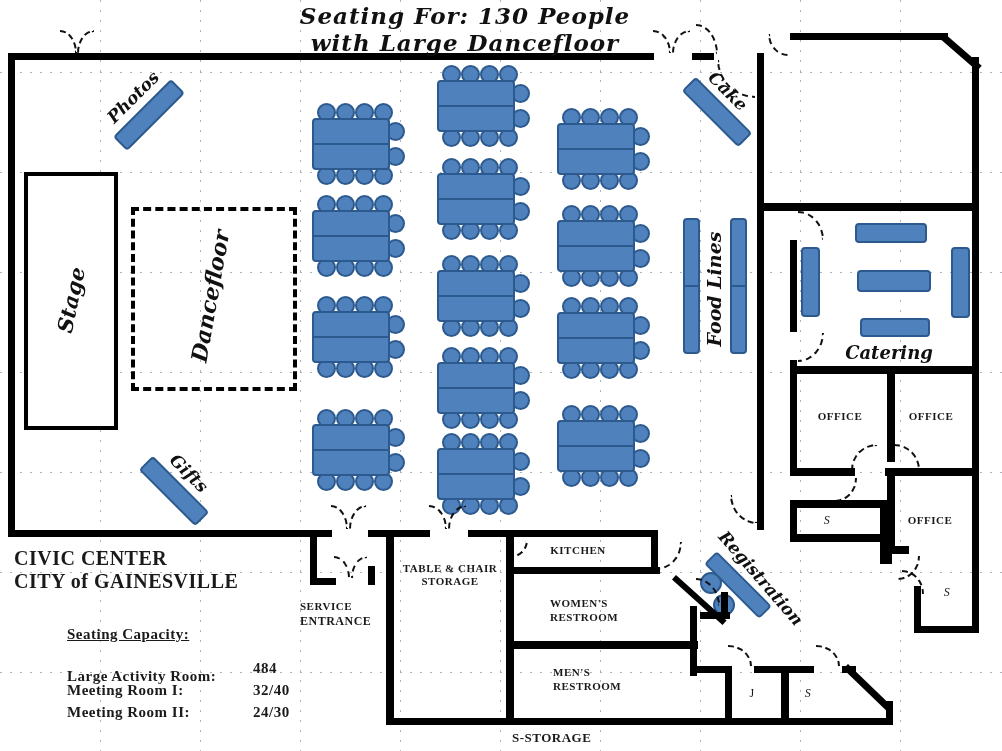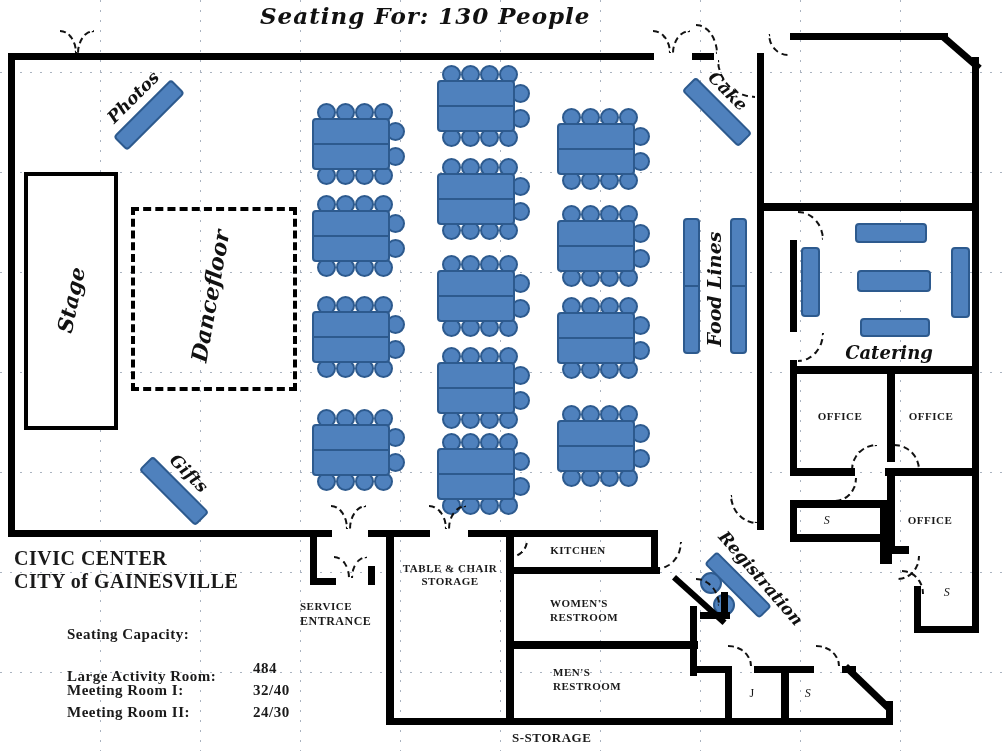--- a/index.html
+++ b/index.html
@@ -23,21 +23,22 @@
          background:#fff;box-sizing:border-box;z-index:8;}
   .dance{position:absolute;left:131px;top:207px;width:166px;height:184px;border:4px dashed #000;
          background:transparent;box-sizing:border-box;z-index:8;}
   .ctr{transform:translate(-50%,-50%);}
 </style>
 </head>
 <body>
 
 <div id="canvas">
 
-  <div class="hand" style="left:260px;top:2px;width:410px;text-align:left;font-size:23px;letter-spacing:1px;">Seating For: 130 People</div>
+  <div class="hand" style="left:260px;top:2px;width:410px;text-align:center;font-size:23px;letter-spacing:1px;">Seating For: 130 People</div>
+  <div class="hand" style="left:260px;top:29px;width:410px;text-align:center;font-size:23px;letter-spacing:1px;">with Large Dancefloor</div>
 
   <div class="stage"></div>
   <div class="dance"></div>
   <div class="hand ctr" style="left:71px;top:300px;font-size:21px;transform:translate(-50%,-50%) rotate(-78deg);">Stage</div>
   <div class="hand ctr" style="left:210px;top:296px;font-size:22px;transform:translate(-50%,-50%) rotate(-80deg);">Dancefloor</div>
 
   <div class="hand ctr" style="left:133px;top:97px;font-size:17px;transform:translate(-50%,-50%) rotate(-45deg);">Photos</div>
   <div class="hand ctr" style="left:728px;top:91px;font-size:17px;transform:translate(-50%,-50%) rotate(45deg);">Cake</div>
   <div class="hand ctr" style="left:189px;top:473px;font-size:17px;transform:translate(-50%,-50%) rotate(45deg);">Gifts</div>
   <div class="hand ctr" style="left:761px;top:578px;font-size:17px;transform:translate(-50%,-50%) rotate(49deg);">Registration</div>
@@ -56,21 +57,21 @@
   <div class="rm ctr" style="left:840px;top:416px;font-size:11px;">OFFICE</div>
   <div class="rm ctr" style="left:931px;top:416px;font-size:11px;">OFFICE</div>
   <div class="rm ctr" style="left:930px;top:520px;font-size:11px;">OFFICE</div>
   <div class="rm ctr" style="left:827px;top:520px;font-size:12px;font-weight:normal;font-style:italic;">S</div>
   <div class="rm ctr" style="left:947px;top:592px;font-size:12px;font-weight:normal;font-style:italic;">S</div>
   <div class="rm ctr" style="left:808px;top:693px;font-size:12px;font-weight:normal;font-style:italic;">S</div>
   <div class="rm ctr" style="left:752px;top:693px;font-size:12px;font-weight:normal;">J</div>
 
   <div class="rm" style="left:14px;top:570px;font-size:20px;">CITY of GAINESVILLE</div>
   <div class="rm" style="left:14px;top:547px;font-size:20px;">CIVIC CENTER</div>
-  <div class="rm" style="left:67px;top:626px;font-size:15px;">Seating Capacity:</div>
+  <div class="rm" style="left:67px;top:626px;font-size:15px;text-decoration:underline;">Seating Capacity:</div>
   <div class="rm" style="left:67px;top:660px;font-size:15px;margin-top:8px;">Large Activity Room:</div>
   <div class="rm" style="left:253px;top:660px;font-size:15px;">484</div>
   <div class="rm" style="left:67px;top:682px;font-size:15px;">Meeting Room I:</div>
   <div class="rm" style="left:253px;top:682px;font-size:15px;">32/40</div>
   <div class="rm" style="left:67px;top:704px;font-size:15px;">Meeting Room II:</div>
   <div class="rm" style="left:253px;top:704px;font-size:15px;">24/30</div>
 
   <div class="rm" style="left:392px;top:730px;font-size:13px;margin-top:36px;">J-JANITOR</div>
   <div class="rm" style="left:512px;top:730px;font-size:13px;">S-STORAGE</div>
 <div class="grid-v" style="left: 100px;"></div>

